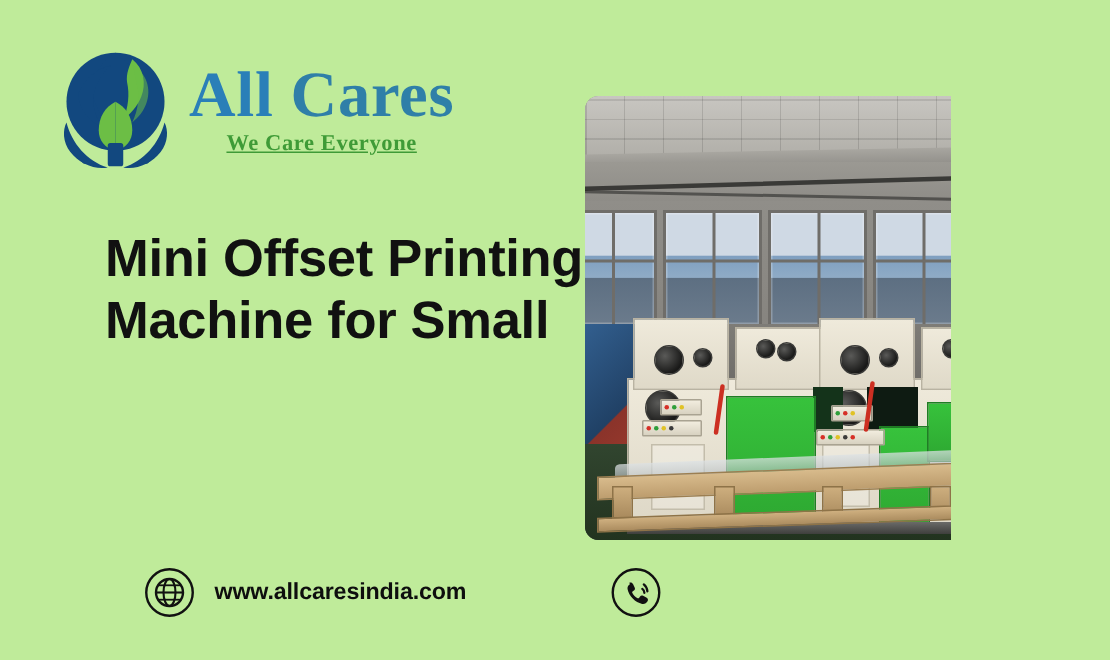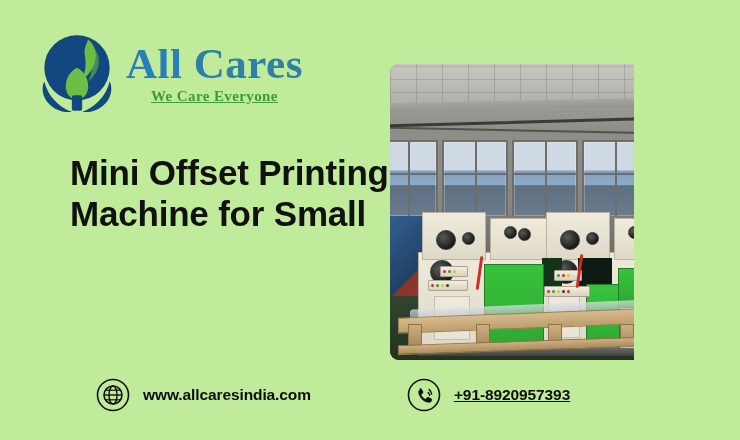--- a/index.html
+++ b/index.html
@@ -484,18 +484,17 @@
       <span class="c-text">www.allcaresindia.com</span>
     </div>
 
     <div class="contact">
       <svg class="c-icon" viewBox="0 0 34 34">
         <circle cx="17" cy="17" r="15.5" fill="none" stroke="#111" stroke-width="1.6"></circle>
         <path d="M12.4 10.6 c1.1-0.6 2.1-0.2 2.6 0.8 l1.1 2.2 c0.4 0.8 0.2 1.5-0.5 2 l-0.9 0.7 c-0.3 0.2-0.4 0.5-0.2 0.9 0.8 1.6 2 2.8 3.6 3.6 0.4 0.2 0.7 0.1 0.9-0.2 l0.7-0.9 c0.5-0.7 1.2-0.9 2-0.5 l2.2 1.1 c1 0.5 1.4 1.5 0.8 2.6 -0.7 1.3-2.1 2-3.6 1.7 -4.6-0.9-8.8-5.1-9.7-9.7 -0.3-1.5 0.4-2.9 1.7-3.6 Z" fill="#111"></path>
         <path d="M22.2 11.6 a6.6 6.6 0 0 1 2.4 4.6" fill="none" stroke="#111" stroke-width="1.5" stroke-linecap="round"></path>
         <path d="M21.2 14.6 a3.6 3.6 0 0 1 1.4 2.6" fill="none" stroke="#111" stroke-width="1.5" stroke-linecap="round"></path>
       </svg>
-      <span class="c-text underline">+91-8920957393</span>
     </div>
 
   </div>
 
 </div>
 
 </body></html>

